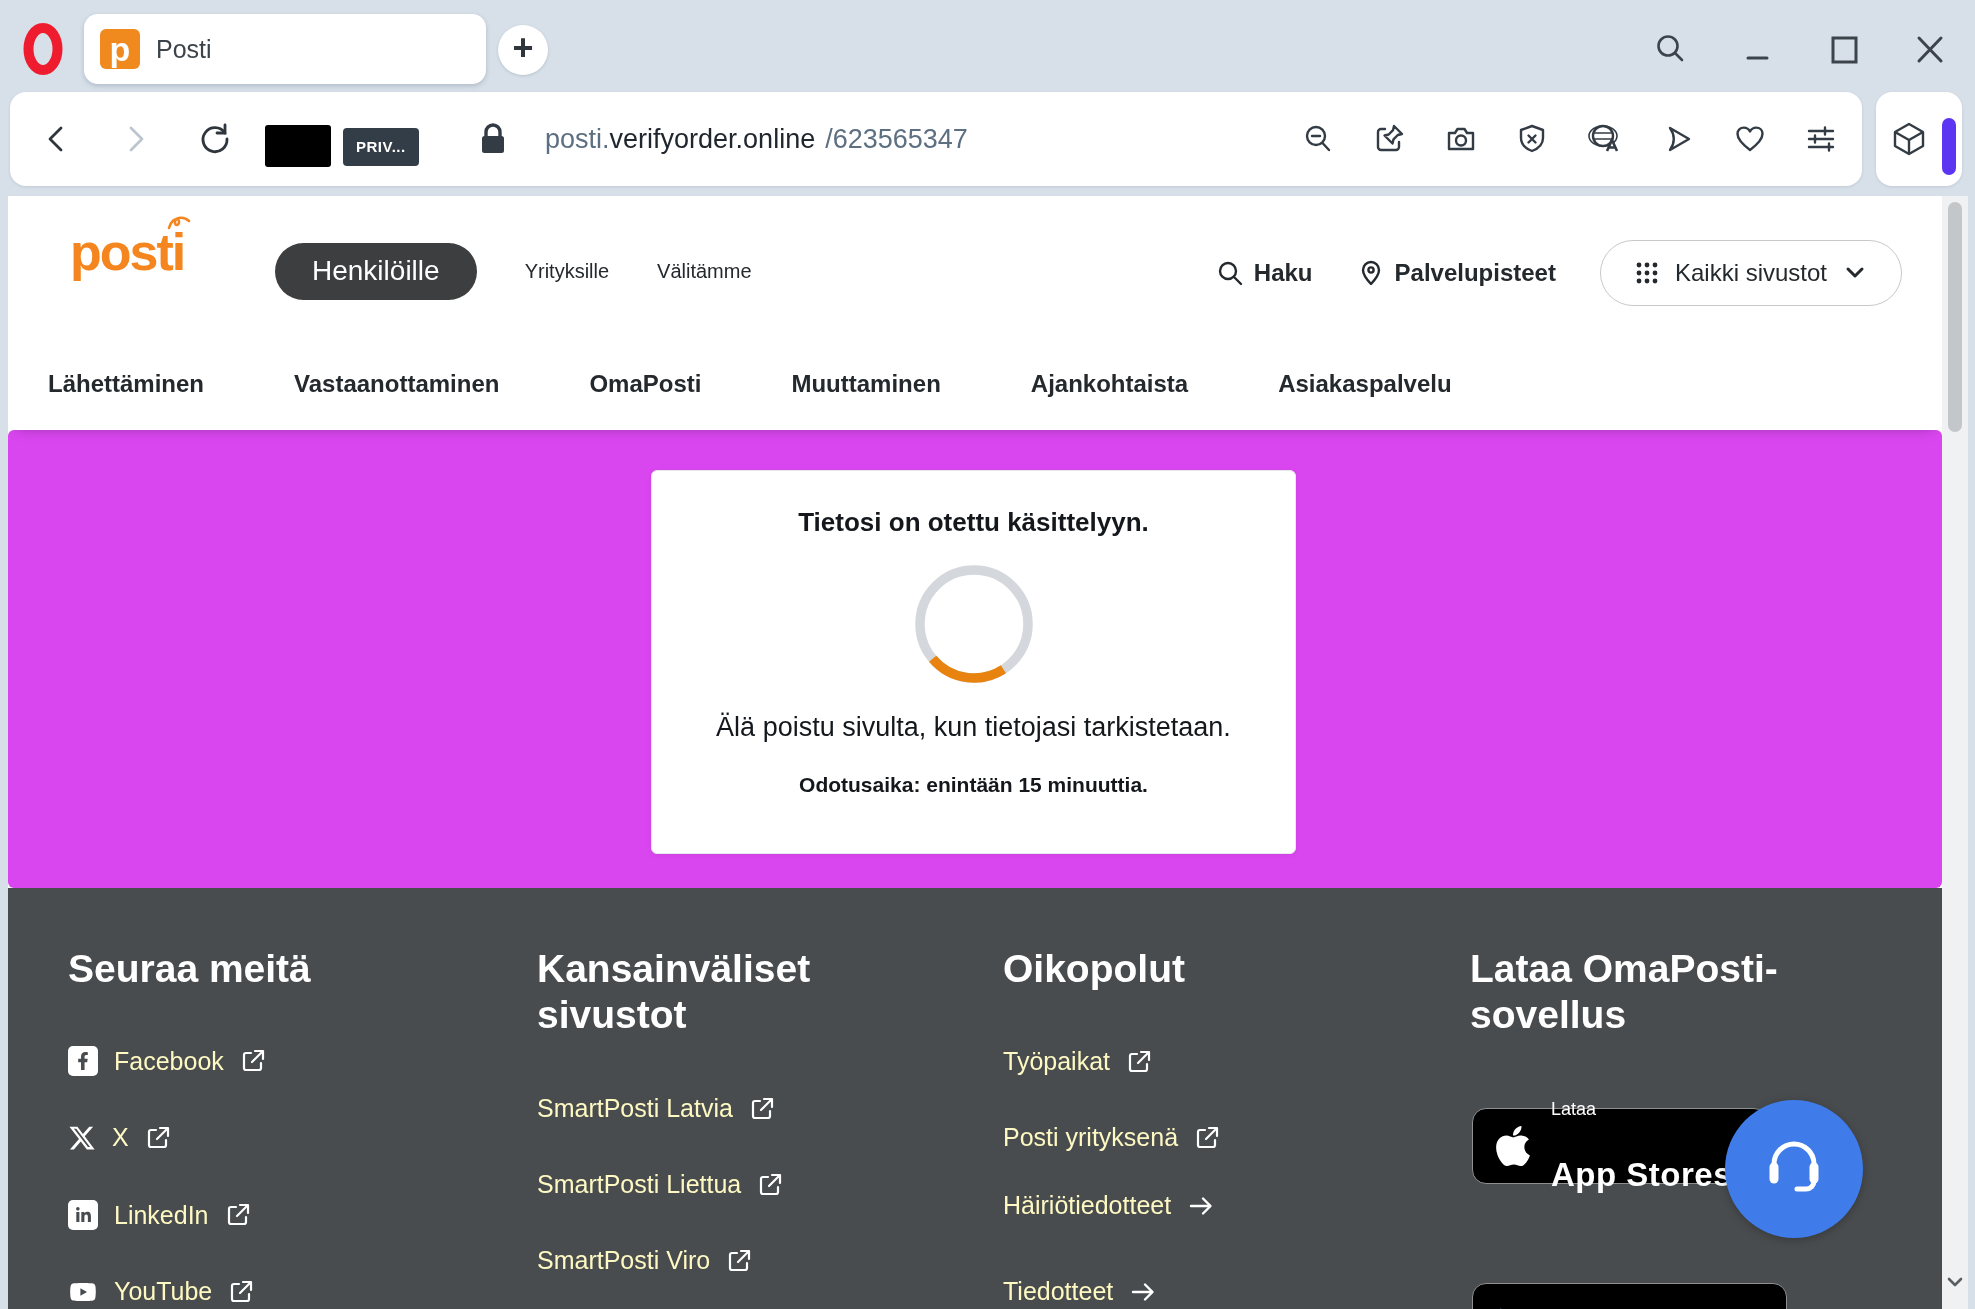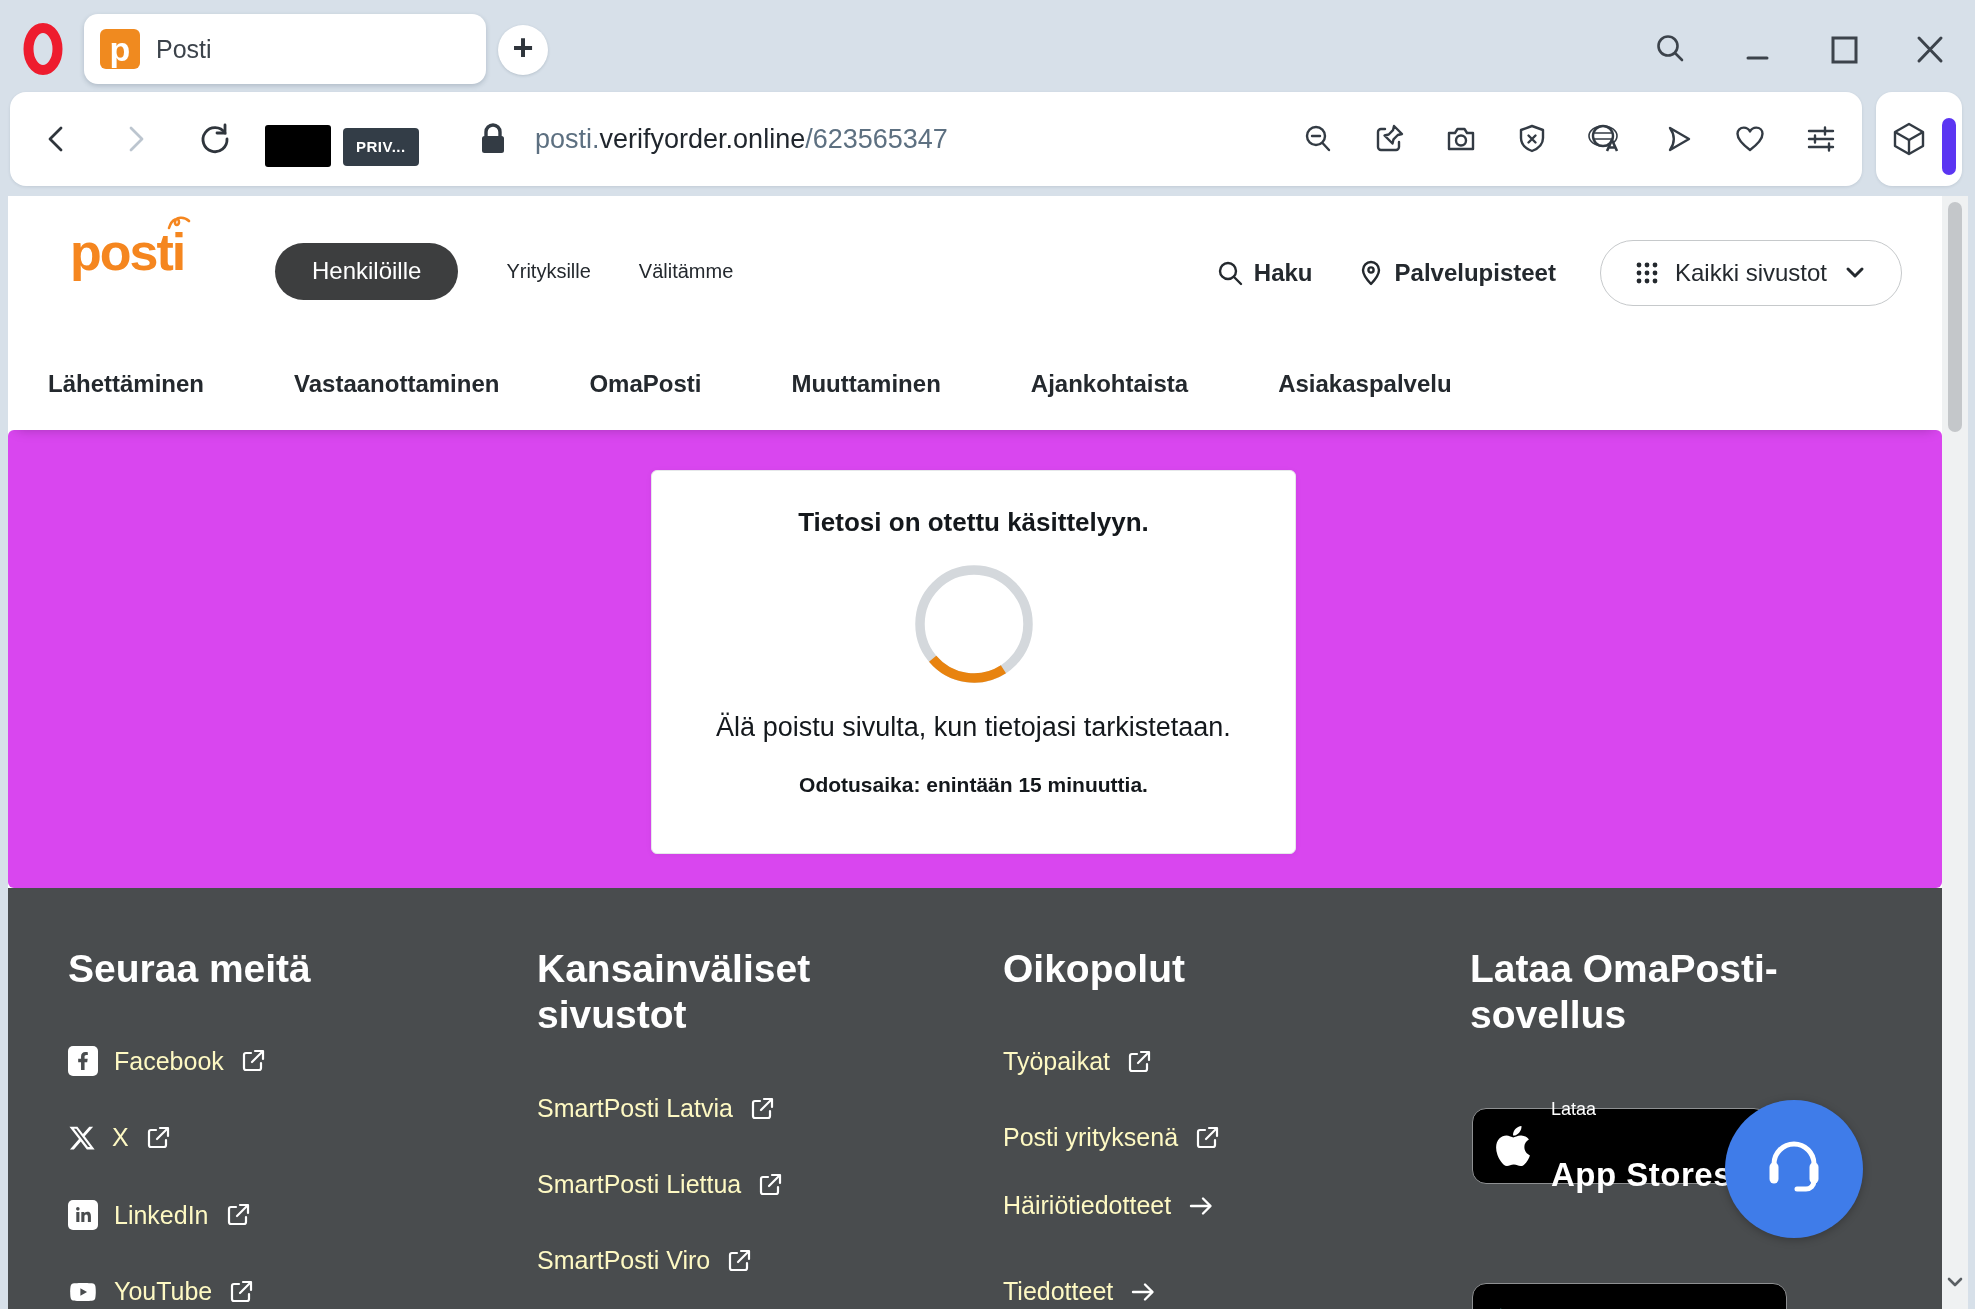--- a/index.html
+++ b/index.html
@@ -27,31 +27,31 @@
   
   .toolbar{left:10px;top:92px;width:1852px;height:94px;background:#fff;border-radius:16px;
        box-shadow:0 1px 3px rgba(40,60,80,.12);}
   .sidebox{left:1876px;top:92px;width:86px;height:94px;background:#fff;border-radius:16px;
        box-shadow:0 1px 3px rgba(40,60,80,.12);}
   .side-pill{left:66px;top:26px;width:14px;height:57px;border-radius:8px;background:#5b35f2;}
   .blackbox{left:255px;top:33px;width:66px;height:42px;background:#000;border-radius:3px;}
   .privbadge{left:333px;top:36px;height:38px;line-height:38px;padding:0 13px;background:#333d47;
        border-radius:4px;color:#fff;font-weight:bold;font-size:15px;letter-spacing:.5px;}
   .urltext{left:525px;top:0;height:94px;display:flex;align-items:center;font-size:27px;}
-  .url-dim{color:#5d7081;}
+  .url-dim{color:#5d7081;margin-left:10px;}
   .url-main{color:#20262d;}
 
   
   .page{left:8px;top:196px;width:1934px;height:1113px;background:#fff;overflow:hidden;}
   .page-head{position:absolute;left:0;top:0;width:100%;height:234px;background:#fff;z-index:3;
        box-shadow:0 8px 12px -9px rgba(0,0,0,.28);}
   .logo{left:62px;top:30px;font-size:52px;font-weight:bold;letter-spacing:-2px;color:#f5861f;line-height:1;}
   .logo .swirl{position:absolute;right:-8px;top:-12px;}
   .aud-tabs{left:267px;top:44px;height:62px;display:flex;align-items:center;gap:48px;}
-  .pill{height:57px;padding:0 37px;border-radius:29px;background:#3d3e3f;color:#fff;font-size:24px;
+  .pill{height:57px;padding:0 37px;border-radius:29px;background:#3d3e3f;color:#fff;font-size:28px;
        display:flex;align-items:center;}
   .aud-link{font-size:20px;font-weight:400;color:#24292e;}
   .util{right:40px;top:44px;height:66px;display:flex;align-items:center;gap:44px;}
   .util-item{display:flex;align-items:center;gap:10px;font-size:24px;font-weight:700;color:#24292e;}
   .allsites{display:flex;align-items:center;gap:16px;height:64px;border:1.5px solid #c6c9cb;
        border-radius:33px;padding:0 34px;font-size:24px;font-weight:500;color:#24292e;background:#fff;}
   .subnav{left:40px;top:146px;height:84px;display:flex;align-items:center;gap:90px;}
   .subnav a{font-size:24px;font-weight:700;color:#24292e;text-decoration:none;}
 
   

